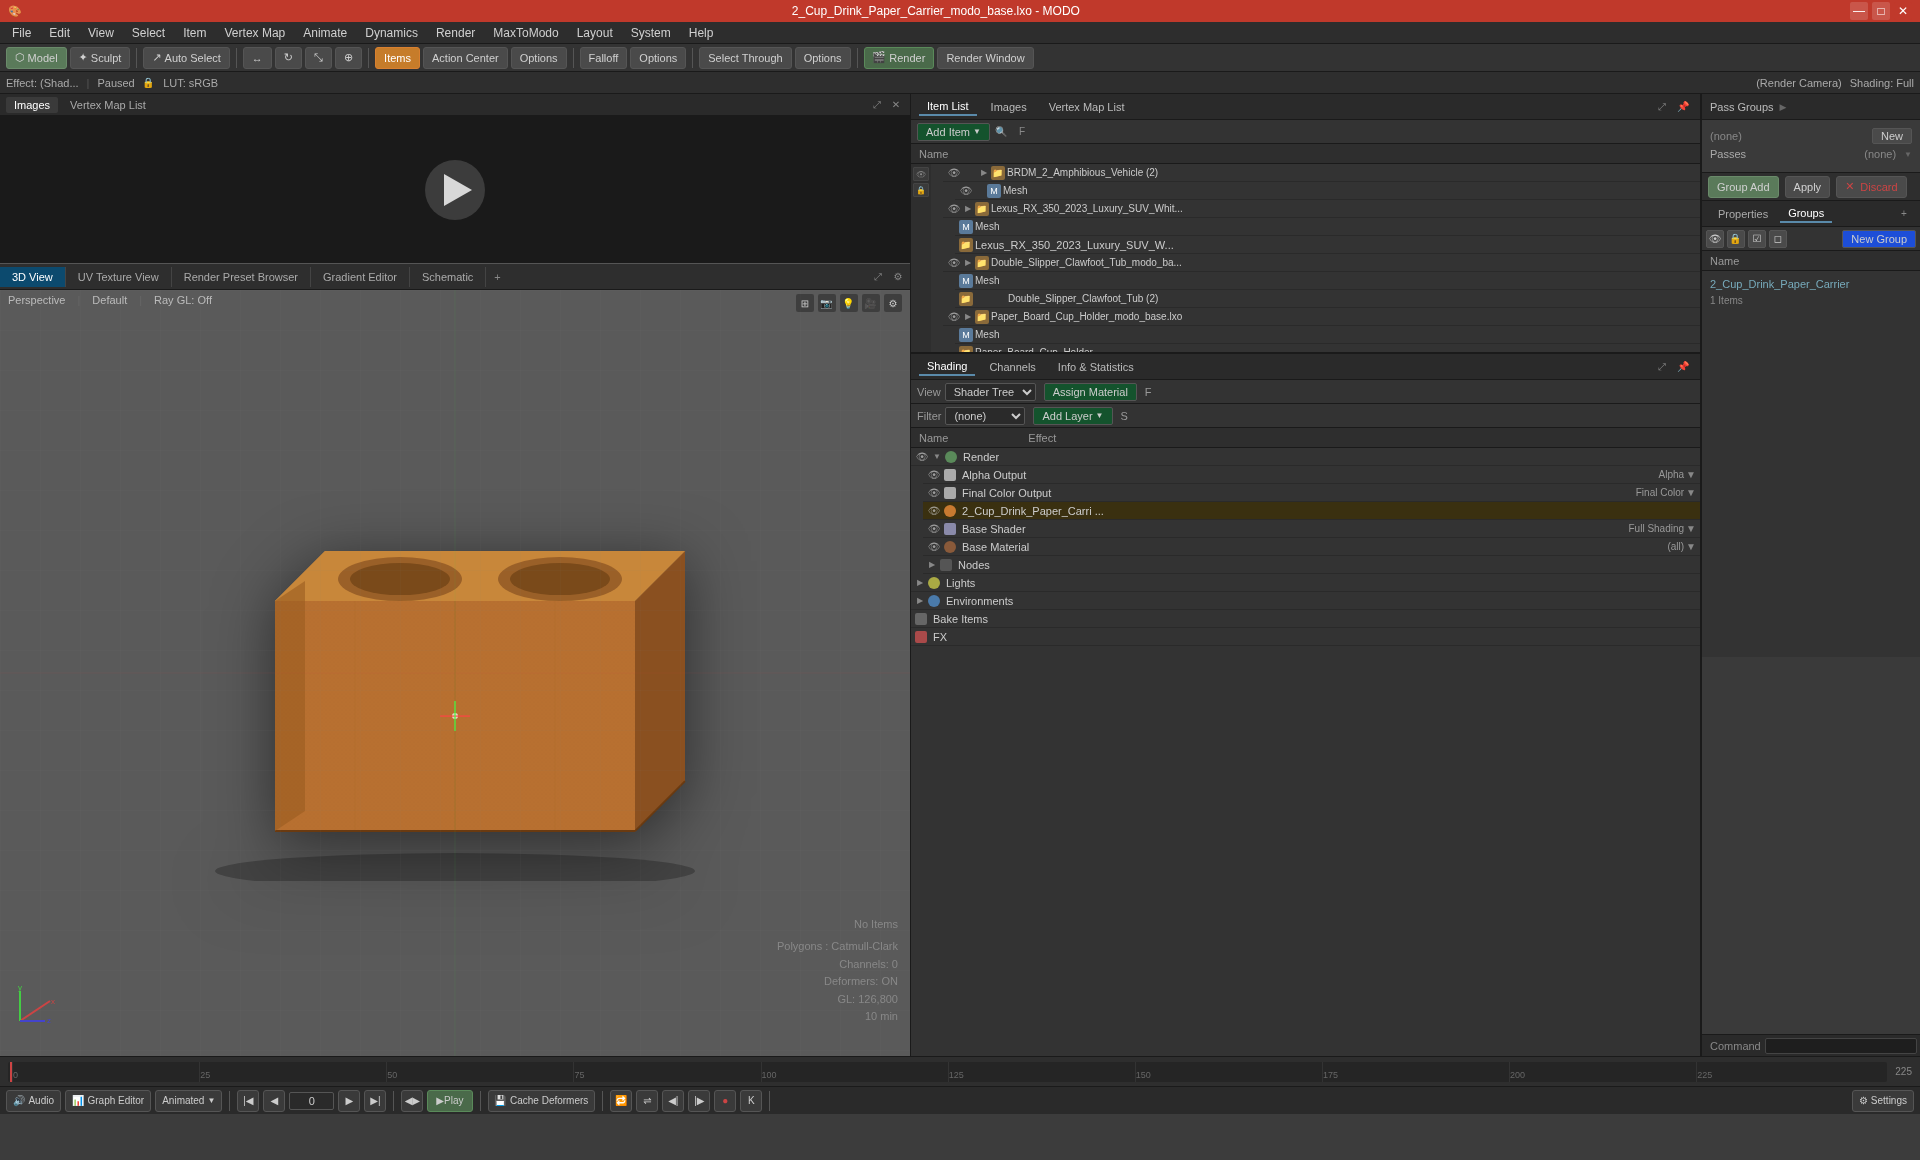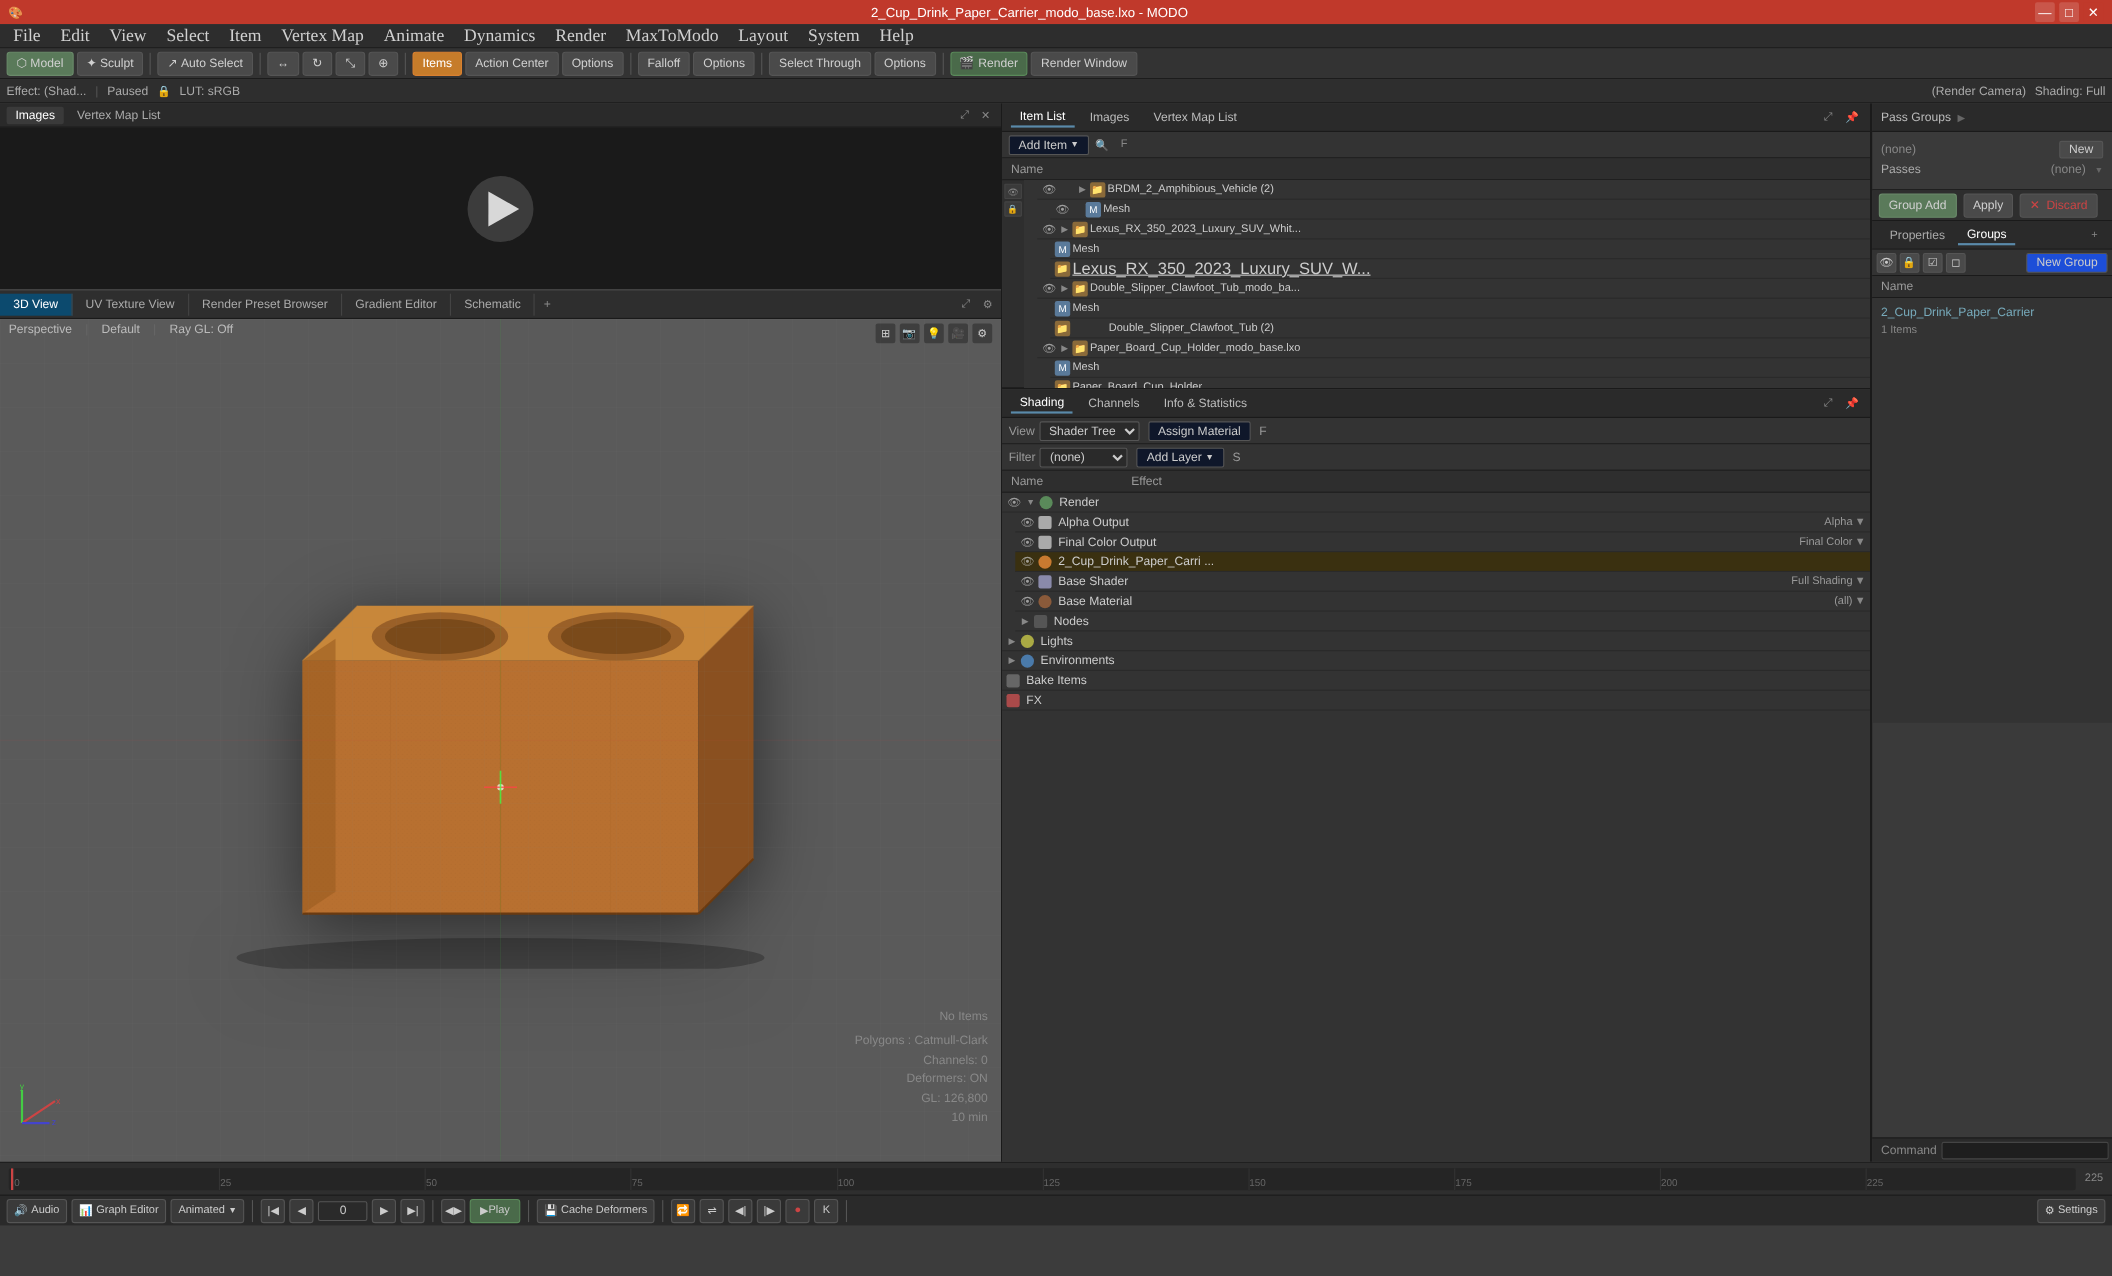--- a/index.html
+++ b/index.html
@@ -41,22 +41,21 @@
       align-items: center;
       gap: 2px;
       padding: 0 4px;
       border-bottom: 1px solid #1a1a1a;
     }
     .menu-item {
       padding: 2px 8px;
       color: #d0d0d0;
       cursor: pointer;
       border-radius: 2px;
-      font-size: 16px;
-      font-family: Liberation Serif, serif;
+      font-size: 12px;
     }
 
     
     #toolbar {
       height: 28px;
       background: #333;
       display: flex;
       align-items: center;
       gap: 3px;
       padding: 0 6px;
@@ -270,21 +269,21 @@
       height: 24px;
       background: #333;
       display: flex;
       align-items: center;
       padding: 0 6px;
       gap: 4px;
       border-bottom: 1px solid #1a1a1a;
     }
     .il-btn {
       padding: 2px 8px;
-      background: #0f172a;
+      background: #14532d;
       border: 1px solid #555;
       border-radius: 2px;
       color: #ccc;
       font-size: 11px;
       cursor: pointer;
       display: flex; align-items: center; gap: 3px;
     }
     .filter-input {
       flex: 1;
       height: 18px;
@@ -946,21 +945,21 @@
             <span class="item-expand">▶</span>
             <span class="item-icon folder">📁</span>
             <span style="font-size:10px;">Lexus_RX_350_2023_Luxury_SUV_Whit...</span>
           </div>
           <div class="item-row item-indent-2">
             <span class="item-icon mesh">M</span>
             <span style="font-size:10px;">Mesh</span>
           </div>
           <div class="item-row item-indent-2">
             <span class="item-icon folder">📁</span>
-            <span style="font-size:15px;text-decoration:underline;">Lexus_RX_350_2023_Luxury_SUV_W...</span>
+            <span style="font-size:11px;">Lexus_RX_350_2023_Luxury_SUV_W...</span>
           </div>
           <div class="item-row item-indent-1">
             <span class="eye-btn">👁</span>
             <span class="item-expand">▶</span>
             <span class="item-icon folder">📁</span>
             <span style="font-size:10px;">Double_Slipper_Clawfoot_Tub_modo_ba...</span>
           </div>
           <div class="item-row item-indent-2">
             <span class="item-icon mesh">M</span>
             <span style="font-size:10px;">Mesh</span>

